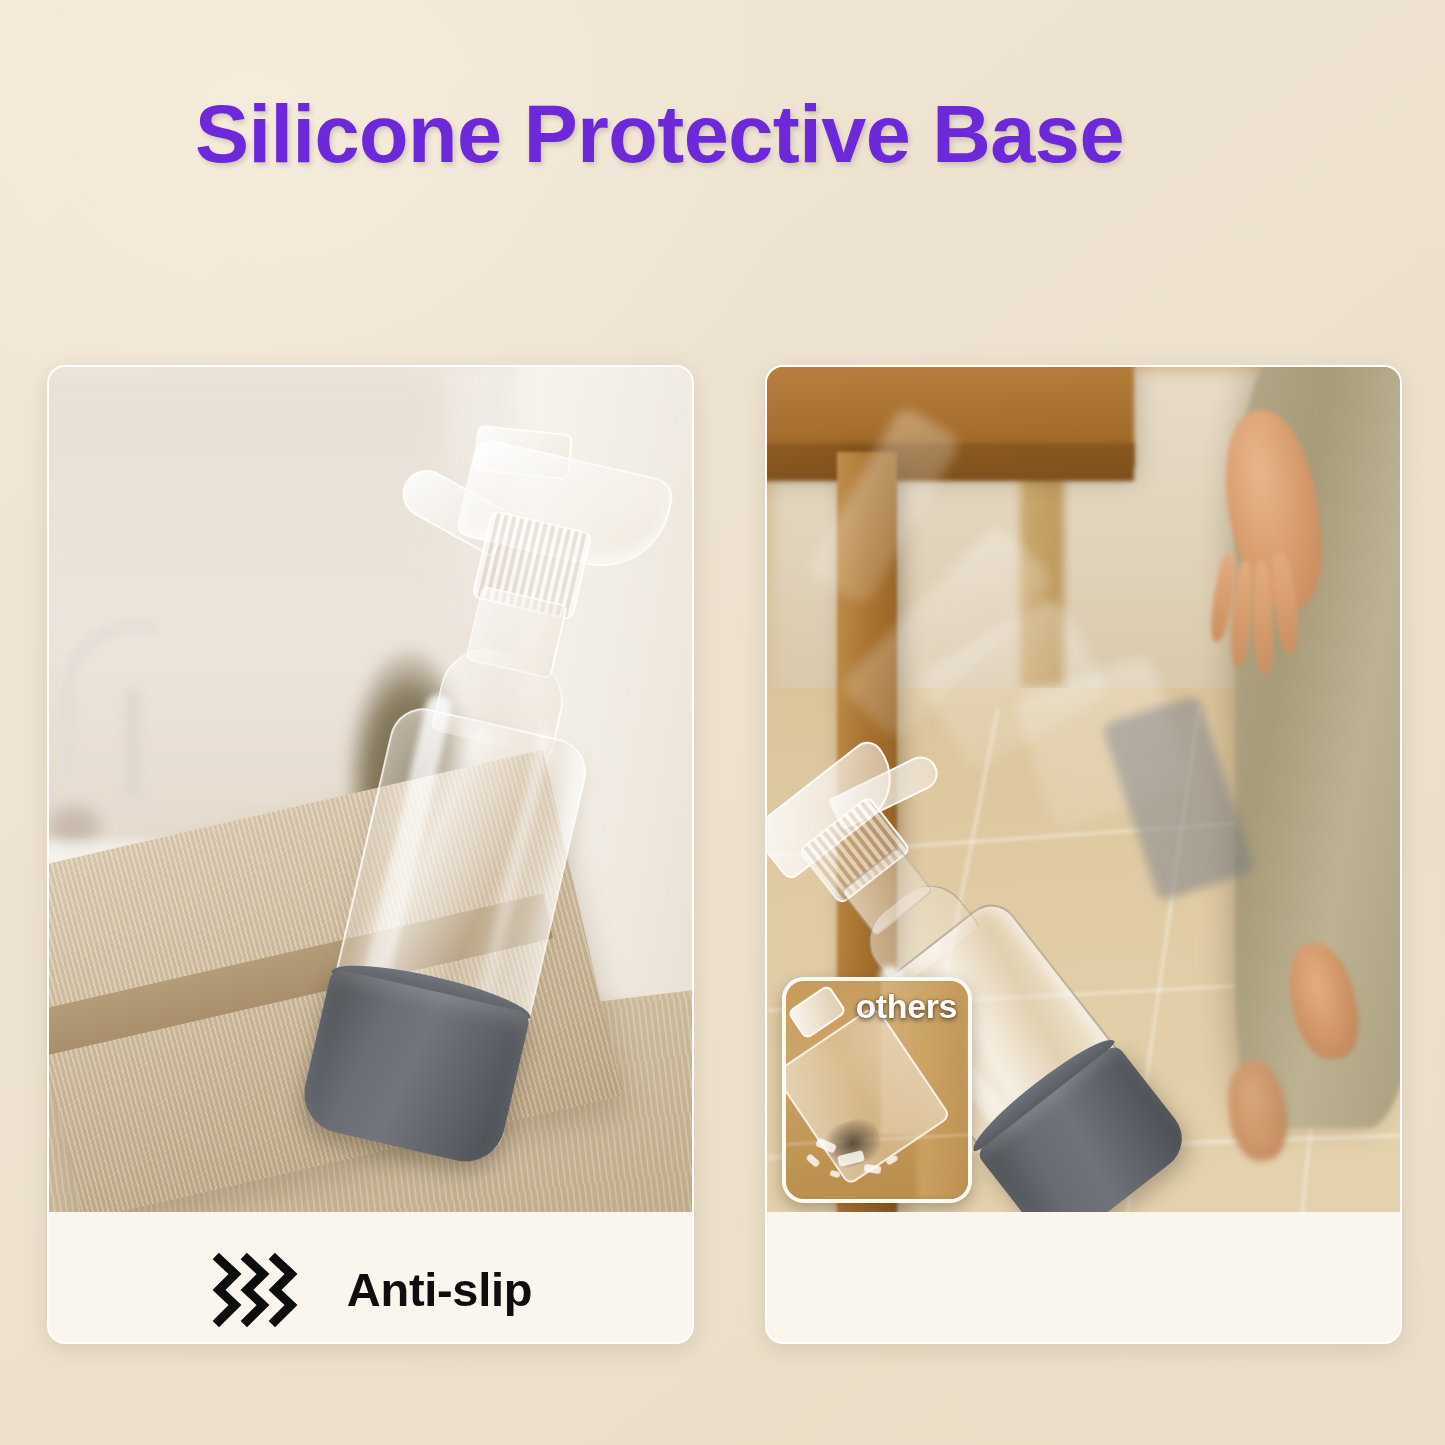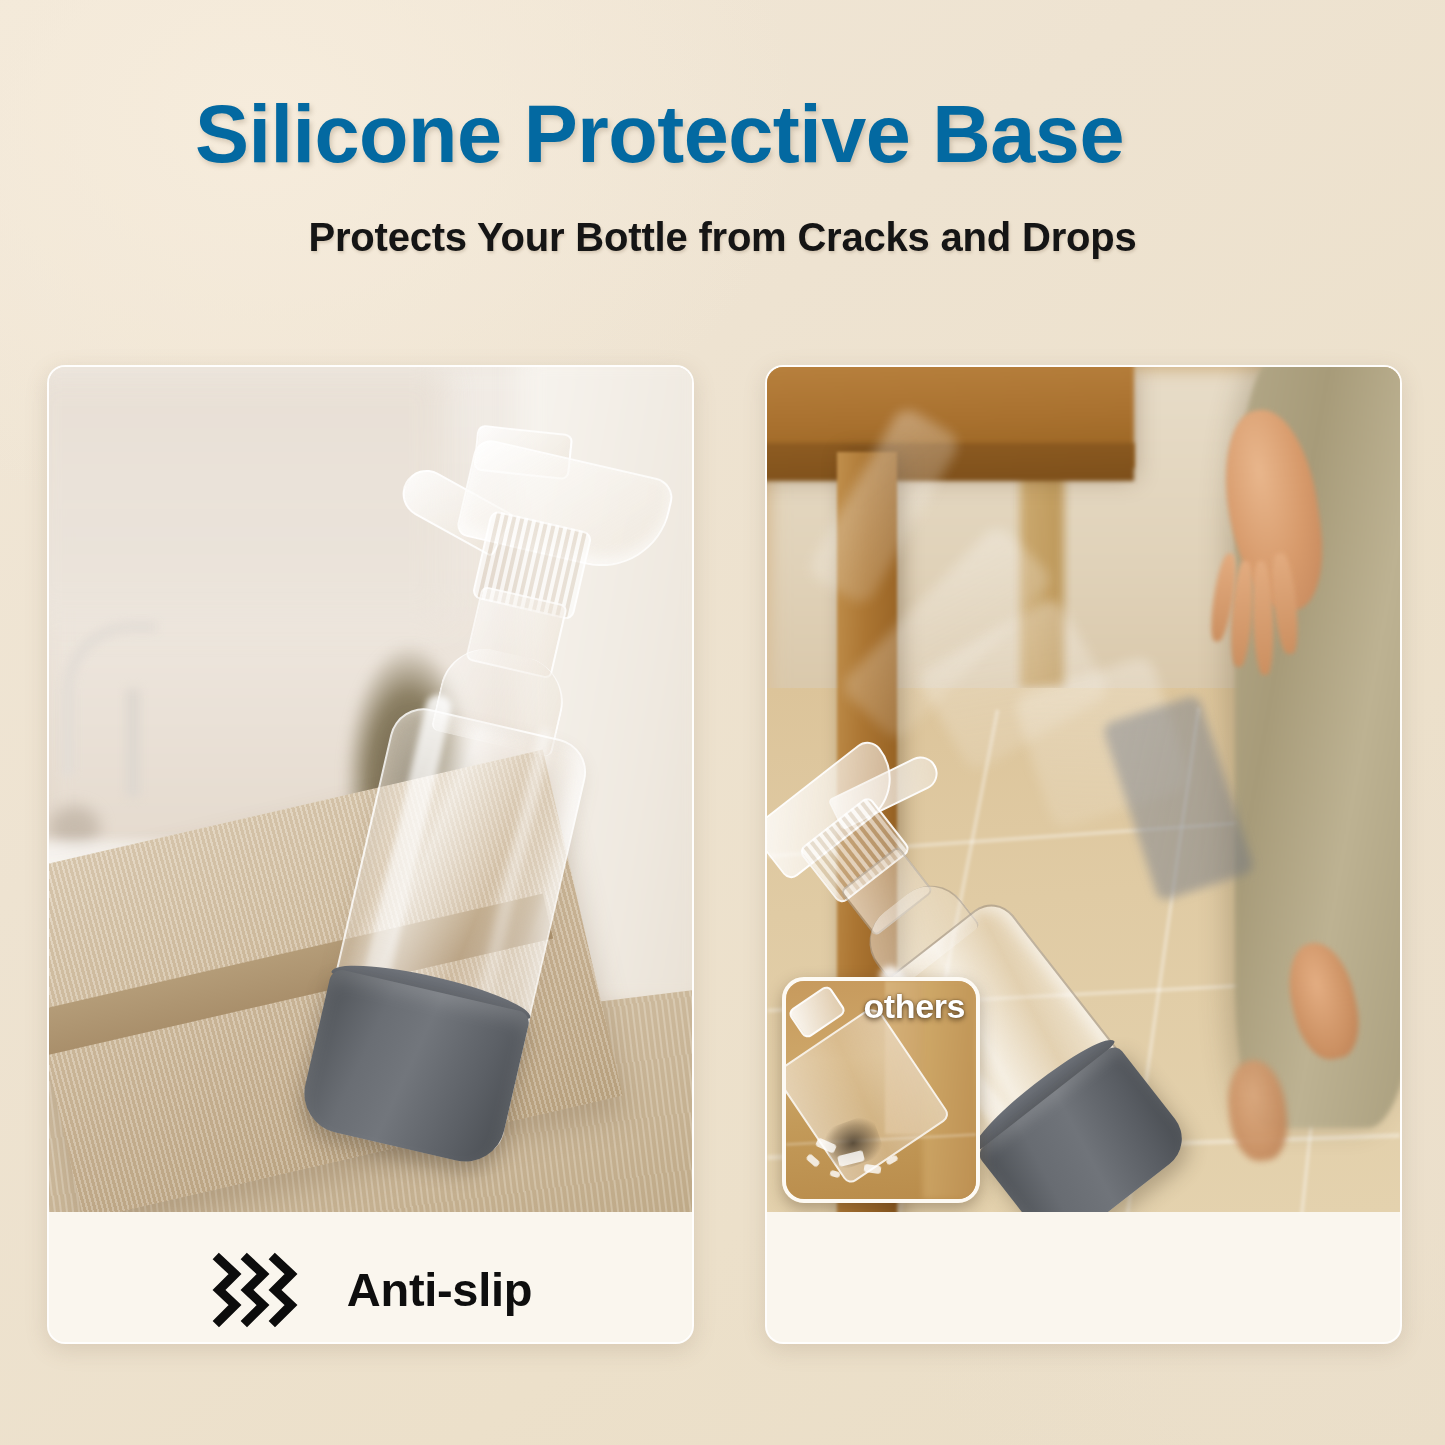--- a/index.html
+++ b/index.html
@@ -9,21 +9,21 @@
     background:
       radial-gradient(ellipse 900px 700px at 18% 8%, #f6ecdc 0%, rgba(246,236,220,0) 60%),
       radial-gradient(ellipse 800px 900px at 92% 75%, #ece0cd 0%, rgba(236,224,205,0) 62%),
       linear-gradient(142deg,#f2e8d8 0%,#eee3d1 35%,#ece0ca 70%,#e9ddc6 100%);
   }
   .page{position:relative;width:1445px;height:1445px;}
 
   
   .title{
     position:absolute;left:0;top:92px;width:1319px;text-align:center;
-    font-size:81px;font-weight:700;color:#0369a1;letter-spacing:-0.5px;
+    font-size:81px;font-weight:700;color:#6d28d9;letter-spacing:-0.5px;
     line-height:1.05;
     text-shadow:2px 3px 5px rgba(140,120,95,.32);
   }
   .subtitle{
     position:absolute;left:0;top:215px;width:1445px;text-align:center;
     font-size:40px;font-weight:700;color:#151515;letter-spacing:-0.2px;
     text-shadow:1px 2px 3px rgba(140,120,95,.28);
   }
 
   
@@ -356,21 +356,20 @@
     position:absolute;left:30px;bottom:44px;width:22px;height:270px;
     background:linear-gradient(180deg,rgba(255,255,255,.88),rgba(255,255,255,.22));
     border-radius:11px;filter:blur(3px);
   }
 
   
   .inset{
     position:absolute;left:15px;top:610px;width:182px;height:218px;
     border:4px solid #fdfaf4;border-radius:22px;overflow:hidden;
     box-shadow:0 6px 16px rgba(70,50,25,.35);
-    padding-left:8px;
   }
   .inset-bg{
     position:absolute;inset:0;
     background:linear-gradient(175deg,#c79a5d 0%,#cda668 35%,#c39a59 62%,#b98c4b 100%);
   }
   .inset-wall{
     position:absolute;left:52%;top:0;width:30%;height:70%;
     background:linear-gradient(96deg,#d6b27b 0%,#c69c5f 100%);filter:blur(1.5px);
   }
   .inset-wall2{
@@ -410,21 +409,20 @@
     font-size:34px;font-weight:700;color:#ffffff;letter-spacing:-0.4px;
     text-shadow:0 2px 5px rgba(60,40,18,.75), 0 0 2px rgba(60,40,18,.6);
   }
 </style>
 </head>
 <body>
 
 <div class="page">
 
   <div class="title">Silicone Protective Base</div>
-  <div class="subtitle">Protects Your Bottle from Cracks and Drops</div>
 
   <div class="card card-left">
 
     <div class="photo">
       <div class="scene-l">
         <div class="l-wall"></div>
         <div class="l-wallpanel"></div>
         <div class="l-rightcol"></div>
         <div class="l-faucet"></div>
         <div class="l-faucet-stem"></div>

